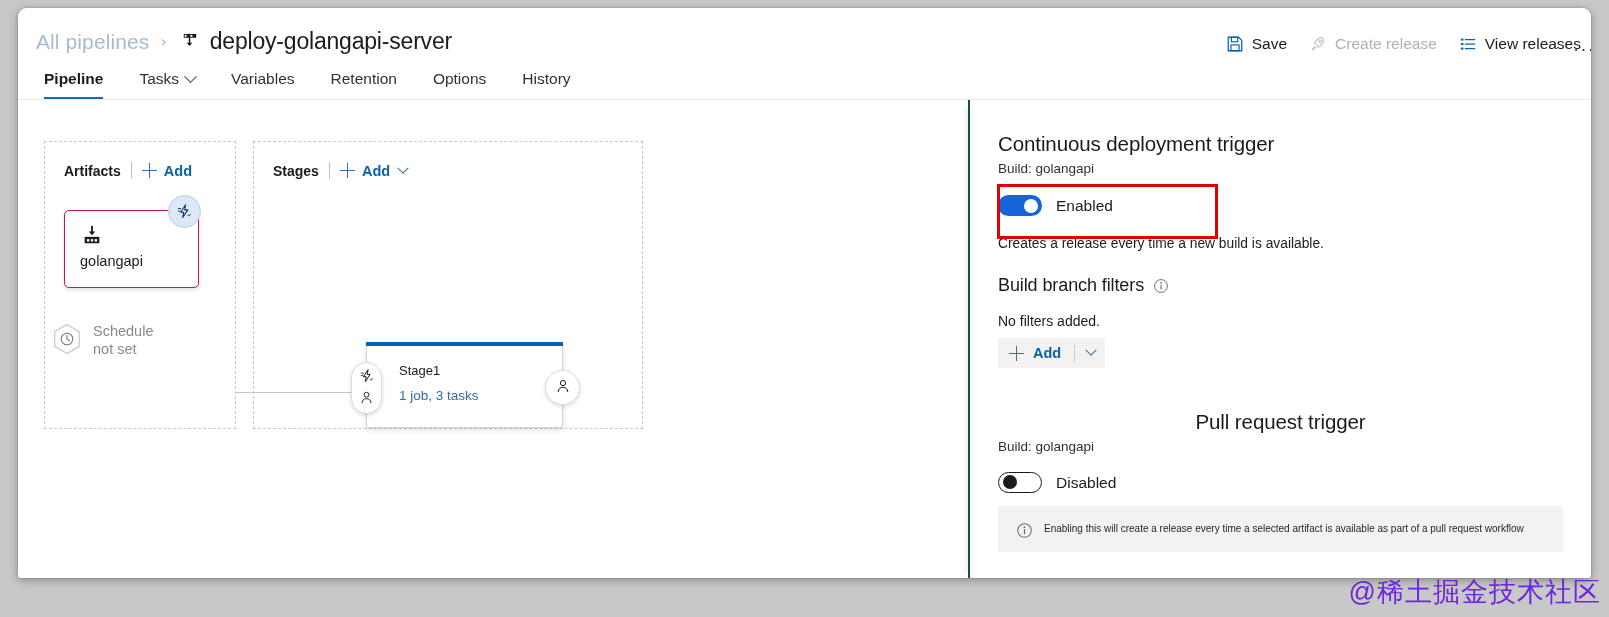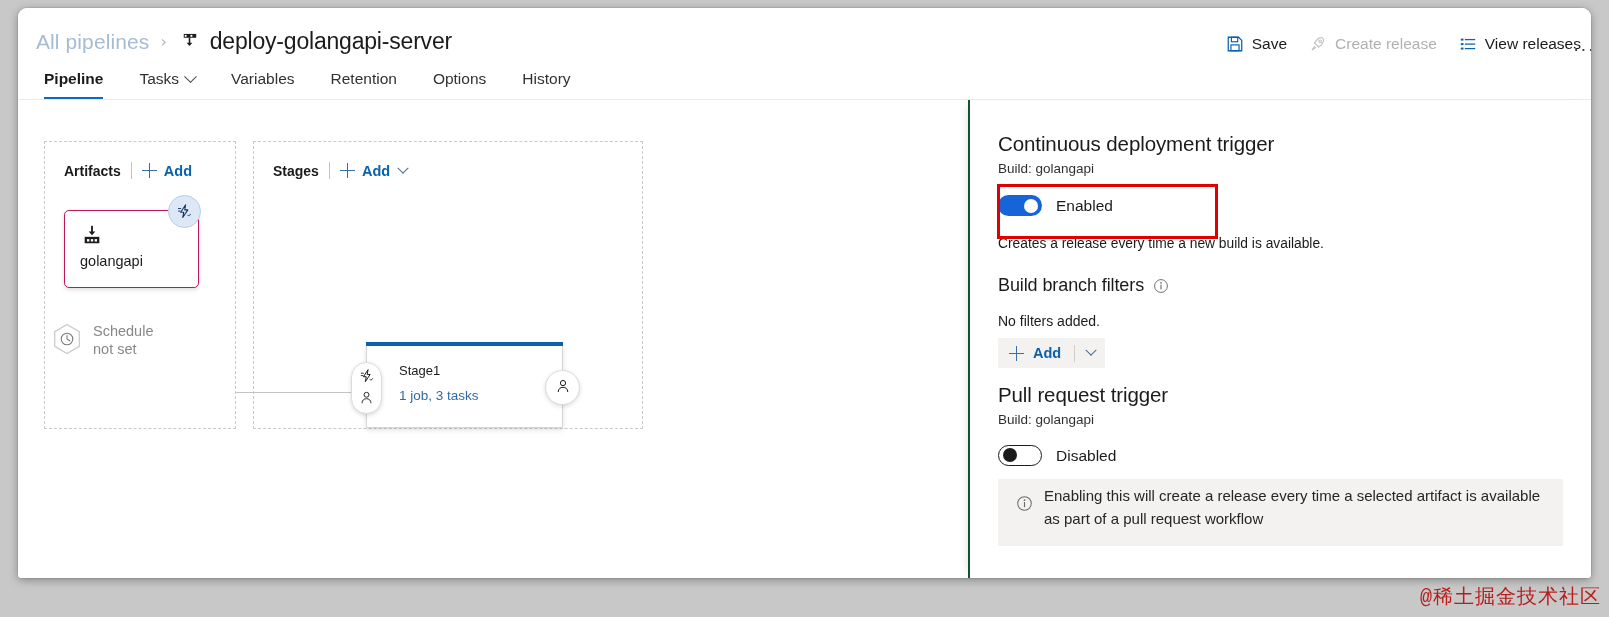--- a/index.html
+++ b/index.html
@@ -336,37 +336,37 @@
   .split-main .lbl { font-size: 14.5px; font-weight: bold; color: #0b62ab; }
   .split-sep { width: 1px; height: 17px; background: #cfcdcb; }
   .split-caret {
     display: flex; align-items: center; justify-content: center;
     width: 30px; height: 100%;
   }
 
   #pr-info {
     position: relative;
     background: #f3f2f1;
-    padding: 6px 16px 16px 46px;
-    font-size: 15px; color: #262626;
+    padding: 15px 16px 16px 46px;
+    font-size: 10px; color: #262626;
     line-height: 1.5;
     margin-top: 13px;
   }
   #pr-info .info-ico {
     position: absolute; left: 18px; top: 16px;
     width: 17px; height: 17px;
   }
 
   
   #watermark {
     position: absolute;
     right: 8px; bottom: 7px;
-    font-size: 20px;
-    color: #b91c1c;
-    font-family: Liberation Mono, monospace;
+    font-size: 27px;
+    color: #6d28d9;
+    font-family: Liberation Sans, sans-serif;
     letter-spacing: 1px;
     user-select: none;
   }
 </style>
 </head>
 <body>
 
 <div id="window">
 
   <div id="header">
@@ -578,21 +578,21 @@
         <span class="split-main">
           <span class="plus"></span>
           <span class="lbl">Add</span>
         </span>
         <span class="split-sep"></span>
         <span class="split-caret">
           <span class="caret-sm"></span>
         </span>
       </div>
 
-      <div class="sec-title" style="margin-top:15px;">Pull request trigger</div>
+      <div class="sec-title" style="margin-top:42px;text-align:center;">Pull request trigger</div>
       <div class="sec-sub">Build: golangapi</div>
 
       <div class="toggle-row" style="margin-top:18px;">
         <span class="switch off">
           <span class="knob"></span>
         </span>
         <span class="toggle-label">Disabled</span>
       </div>
 
       <div id="pr-info">

